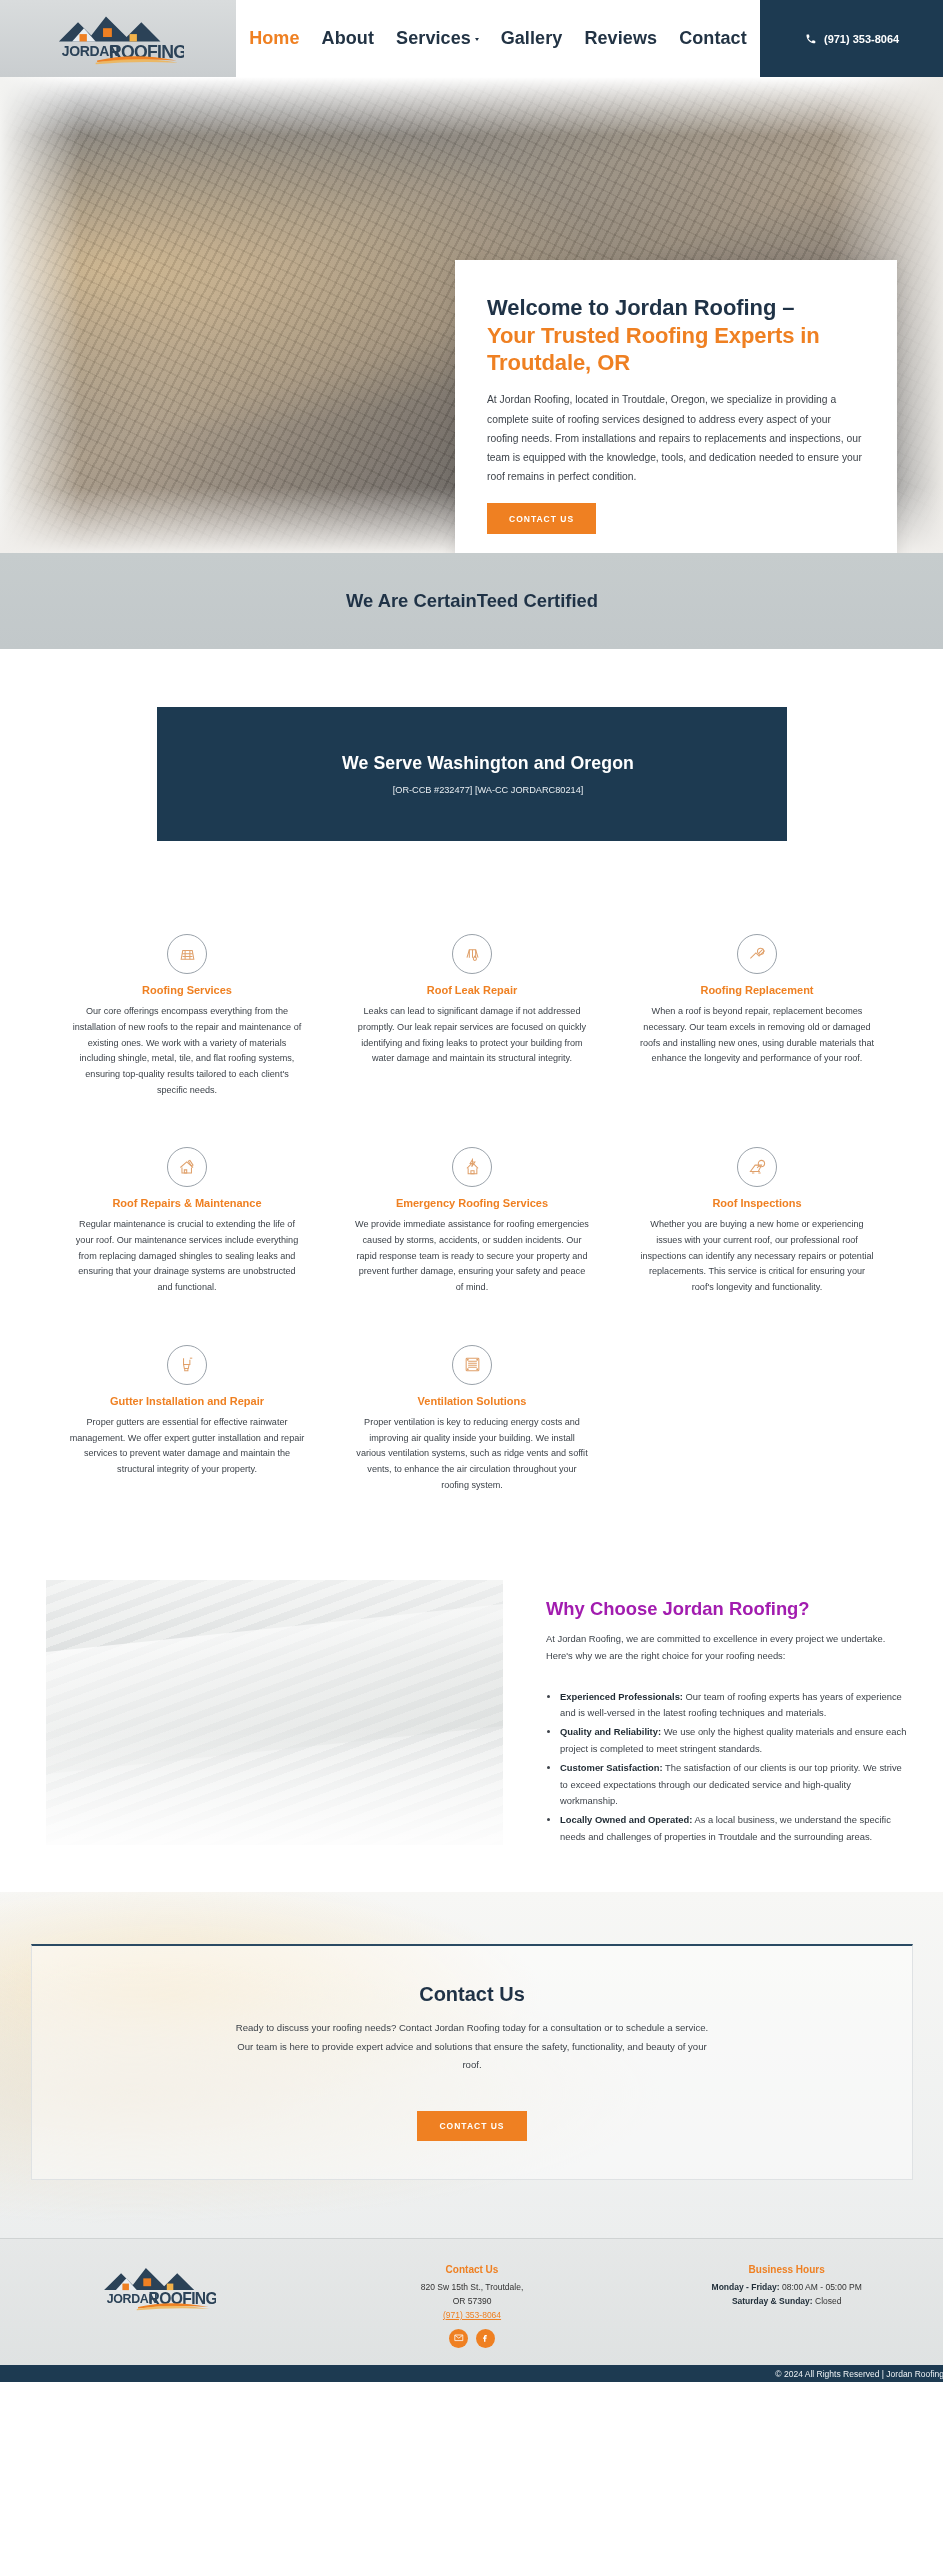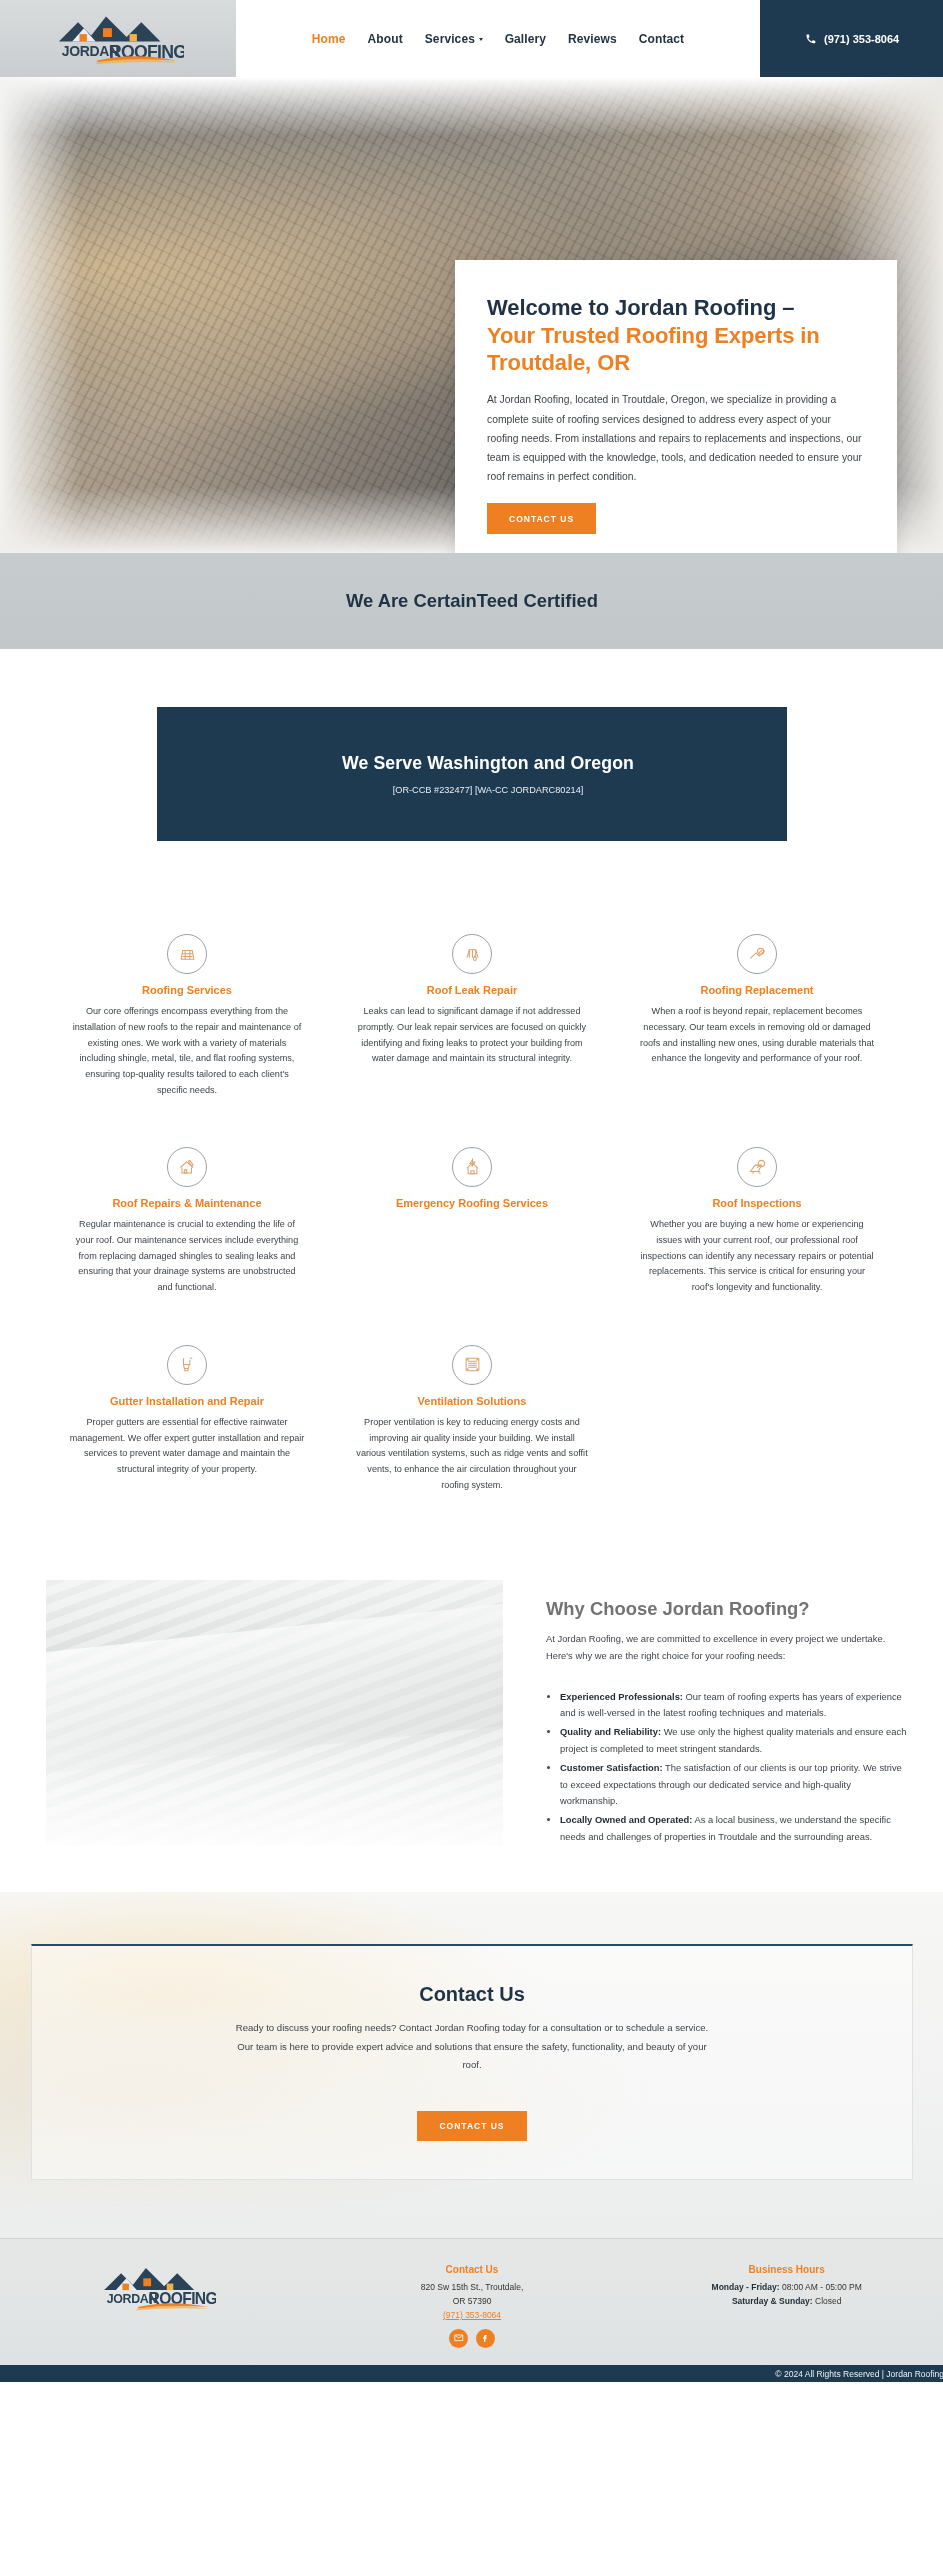--- a/index.html
+++ b/index.html
@@ -32,21 +32,21 @@
 
   .main-nav {
     flex: 1 1 auto;
     display: flex;
     align-items: center;
     justify-content: center;
     gap: 22px;
     background: #fff;
   }
   .nav-link {
-    font-size: 12px;
+    font-size: 18px;
     font-weight: 600;
     color: #223344;
     text-decoration: none;
     letter-spacing: 0.1px;
     display: flex; align-items: center; gap: 3.7px;
     cursor: pointer;
   }
   .nav-link.active { color: #ef8022; }
   .chev {
     display:inline-block; width:0;height:0;
@@ -170,21 +170,21 @@
   .why-img:before{
     content:""; position:absolute; left:-5%; top:18%; width:110%; height:46%;
     background: linear-gradient(175deg, rgba(255,255,255,.75), rgba(210,214,212,.35));
     transform: skewY(-6deg);
   }
   .why-img:after{
     content:""; position:absolute; left:0; right:0; bottom:0; height:45%;
     background: linear-gradient(0deg, rgba(255,255,255,.85), rgba(255,255,255,0));
   }
   .why-text { flex: 1 1 auto; padding: 17.7px 22px 0 43px; }
-  .why-text h2 { font-size: 18.4px; font-weight:700; color:#737373; margin-bottom: 11px; }
+  .why-text h2 { font-size: 18.4px; font-weight:700; color:#a21caf; margin-bottom: 11px; }
   .why-lead { font-size: 9.4px; line-height:1.8; color:#3d434a; margin-bottom: 24px; }
   .why-list { list-style: disc; padding-left: 14px; }
   .why-list li { font-size: 9.4px; line-height:1.78; color:#3d434a; margin-bottom: 2.2px; }
   .why-list li b { color:#1f2a33; font-weight:700; }
 
   
   .cta-section {
     position: relative; padding: 52px 0 58px 0; overflow:hidden;
     background: #f4f4f2;
   }
@@ -357,20 +357,21 @@
   <div class="svc">
     <div class="svc-icon-ring">
       <svg viewBox="0 0 24 24">
           <path d="M5 13 L12 6 l7 7"></path>
           <path d="M6.5 13v7h11v-7"></path>
           <path d="M10 16h4v4h-4z"></path>
           <path d="M12 2 L9 7h3l-1 4 4-6h-3z"></path>
         </svg>
     </div>
     <div class="svc-title">Emergency Roofing Services</div>
+    <div class="svc-desc">We provide immediate assistance for roofing emergencies caused by storms, accidents, or sudden incidents. Our rapid response team is ready to secure your property and prevent further damage, ensuring your safety and peace of mind.</div>
   </div>
 
   <div class="svc">
     <div class="svc-icon-ring">
       <svg viewBox="0 0 24 24">
           <path d="M3 17 L9 9 h8 l-4 8 z"></path>
           <path d="M4 17h11M5 19h3M13 19h3"></path>
           <circle cx="17" cy="7" r="4"></circle>
           <path d="M14 10 L11.5 12.5"></path>
         </svg>

